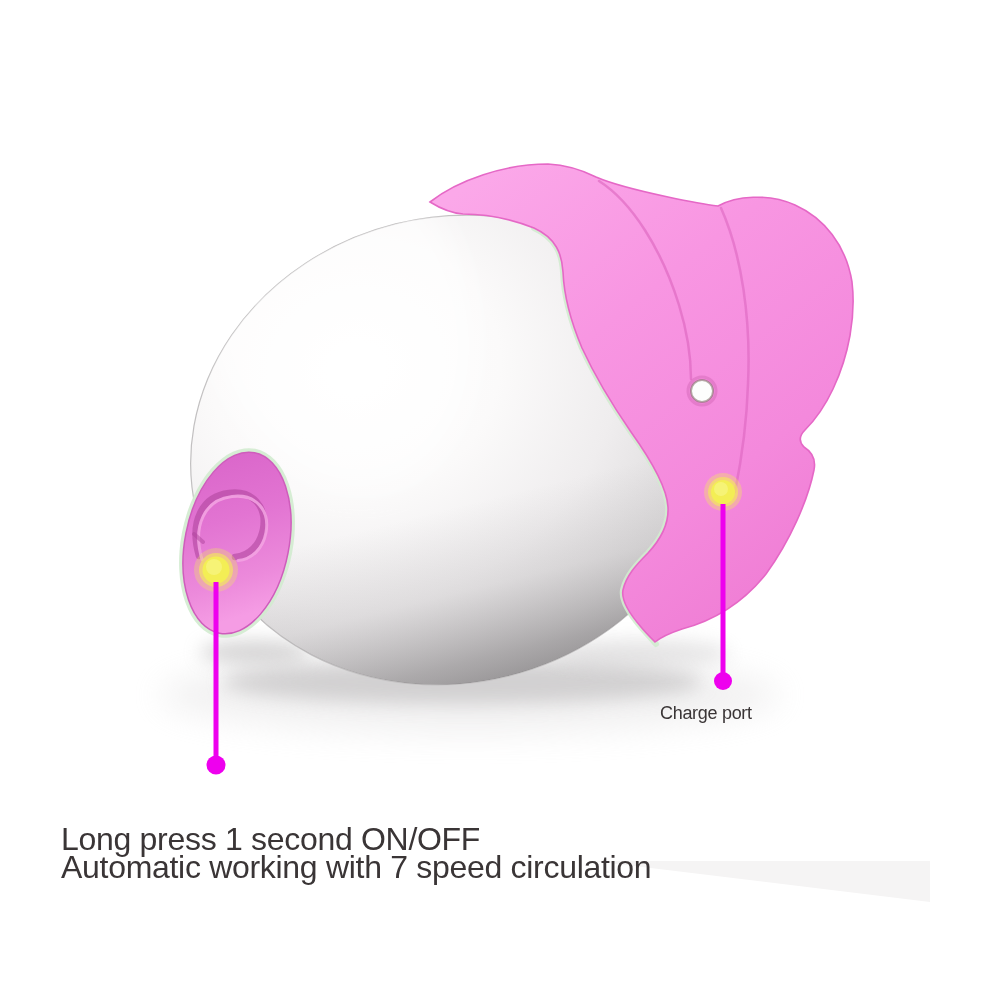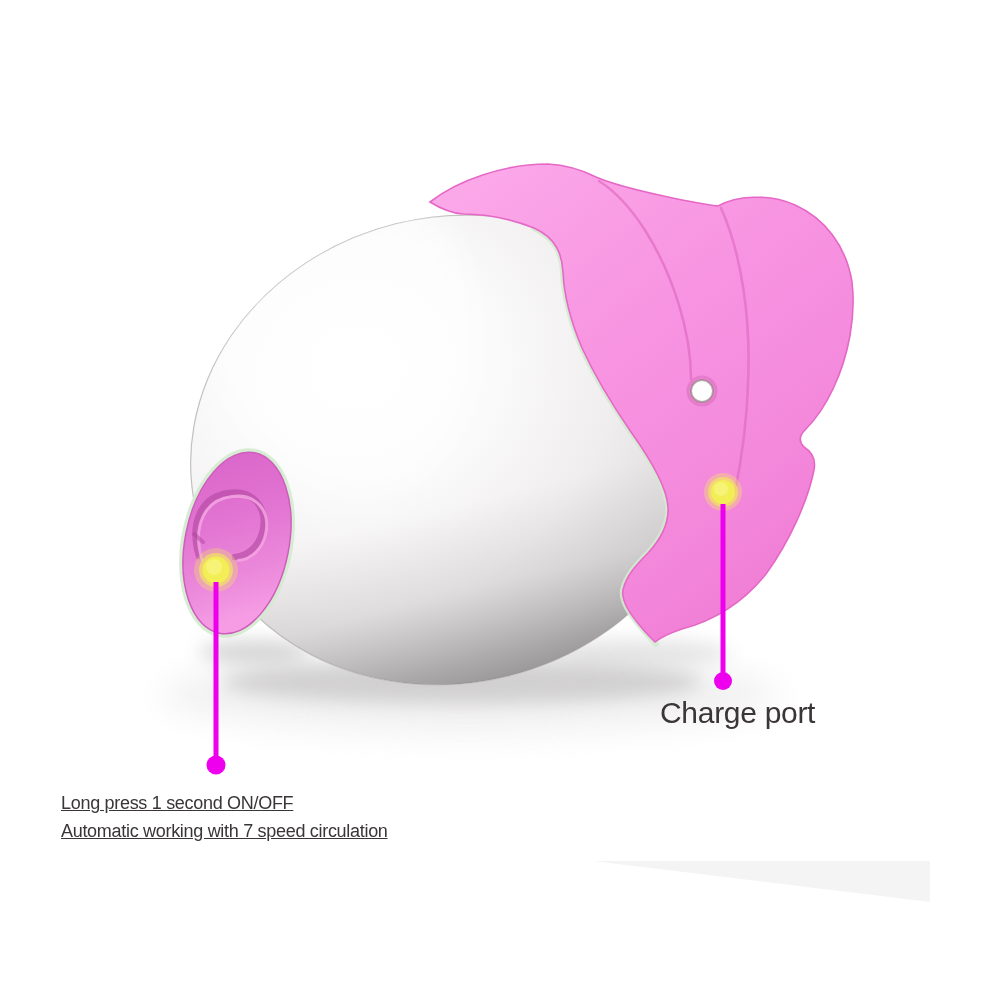--- a/index.html
+++ b/index.html
@@ -12,25 +12,25 @@
   }
   .stage svg{position:absolute;left:0;top:0;}
   .label{
     position:absolute;
     color:var(--ink,#3a3536);
     letter-spacing:-0.3px;
     white-space:nowrap;
   }
   .charge-label{
     left:660px;top:699px;
-    font-size:30px;line-height:28px;
+    font-size:18px;line-height:28px;
   }
   .power-block{
-    left:61px;top:789px;
-    font-size:18px;line-height:28px;text-decoration:underline;
+    left:61px;top:825px;
+    font-size:32px;line-height:28px;
   }
 </style>
 </head>
 <body>
 
 <div class="stage">
 
   <svg width="1000" height="1000" viewBox="0 0 1000 1000">
     <defs>
       <radialGradient id="eggG" cx="36%" cy="28%" r="92%">

